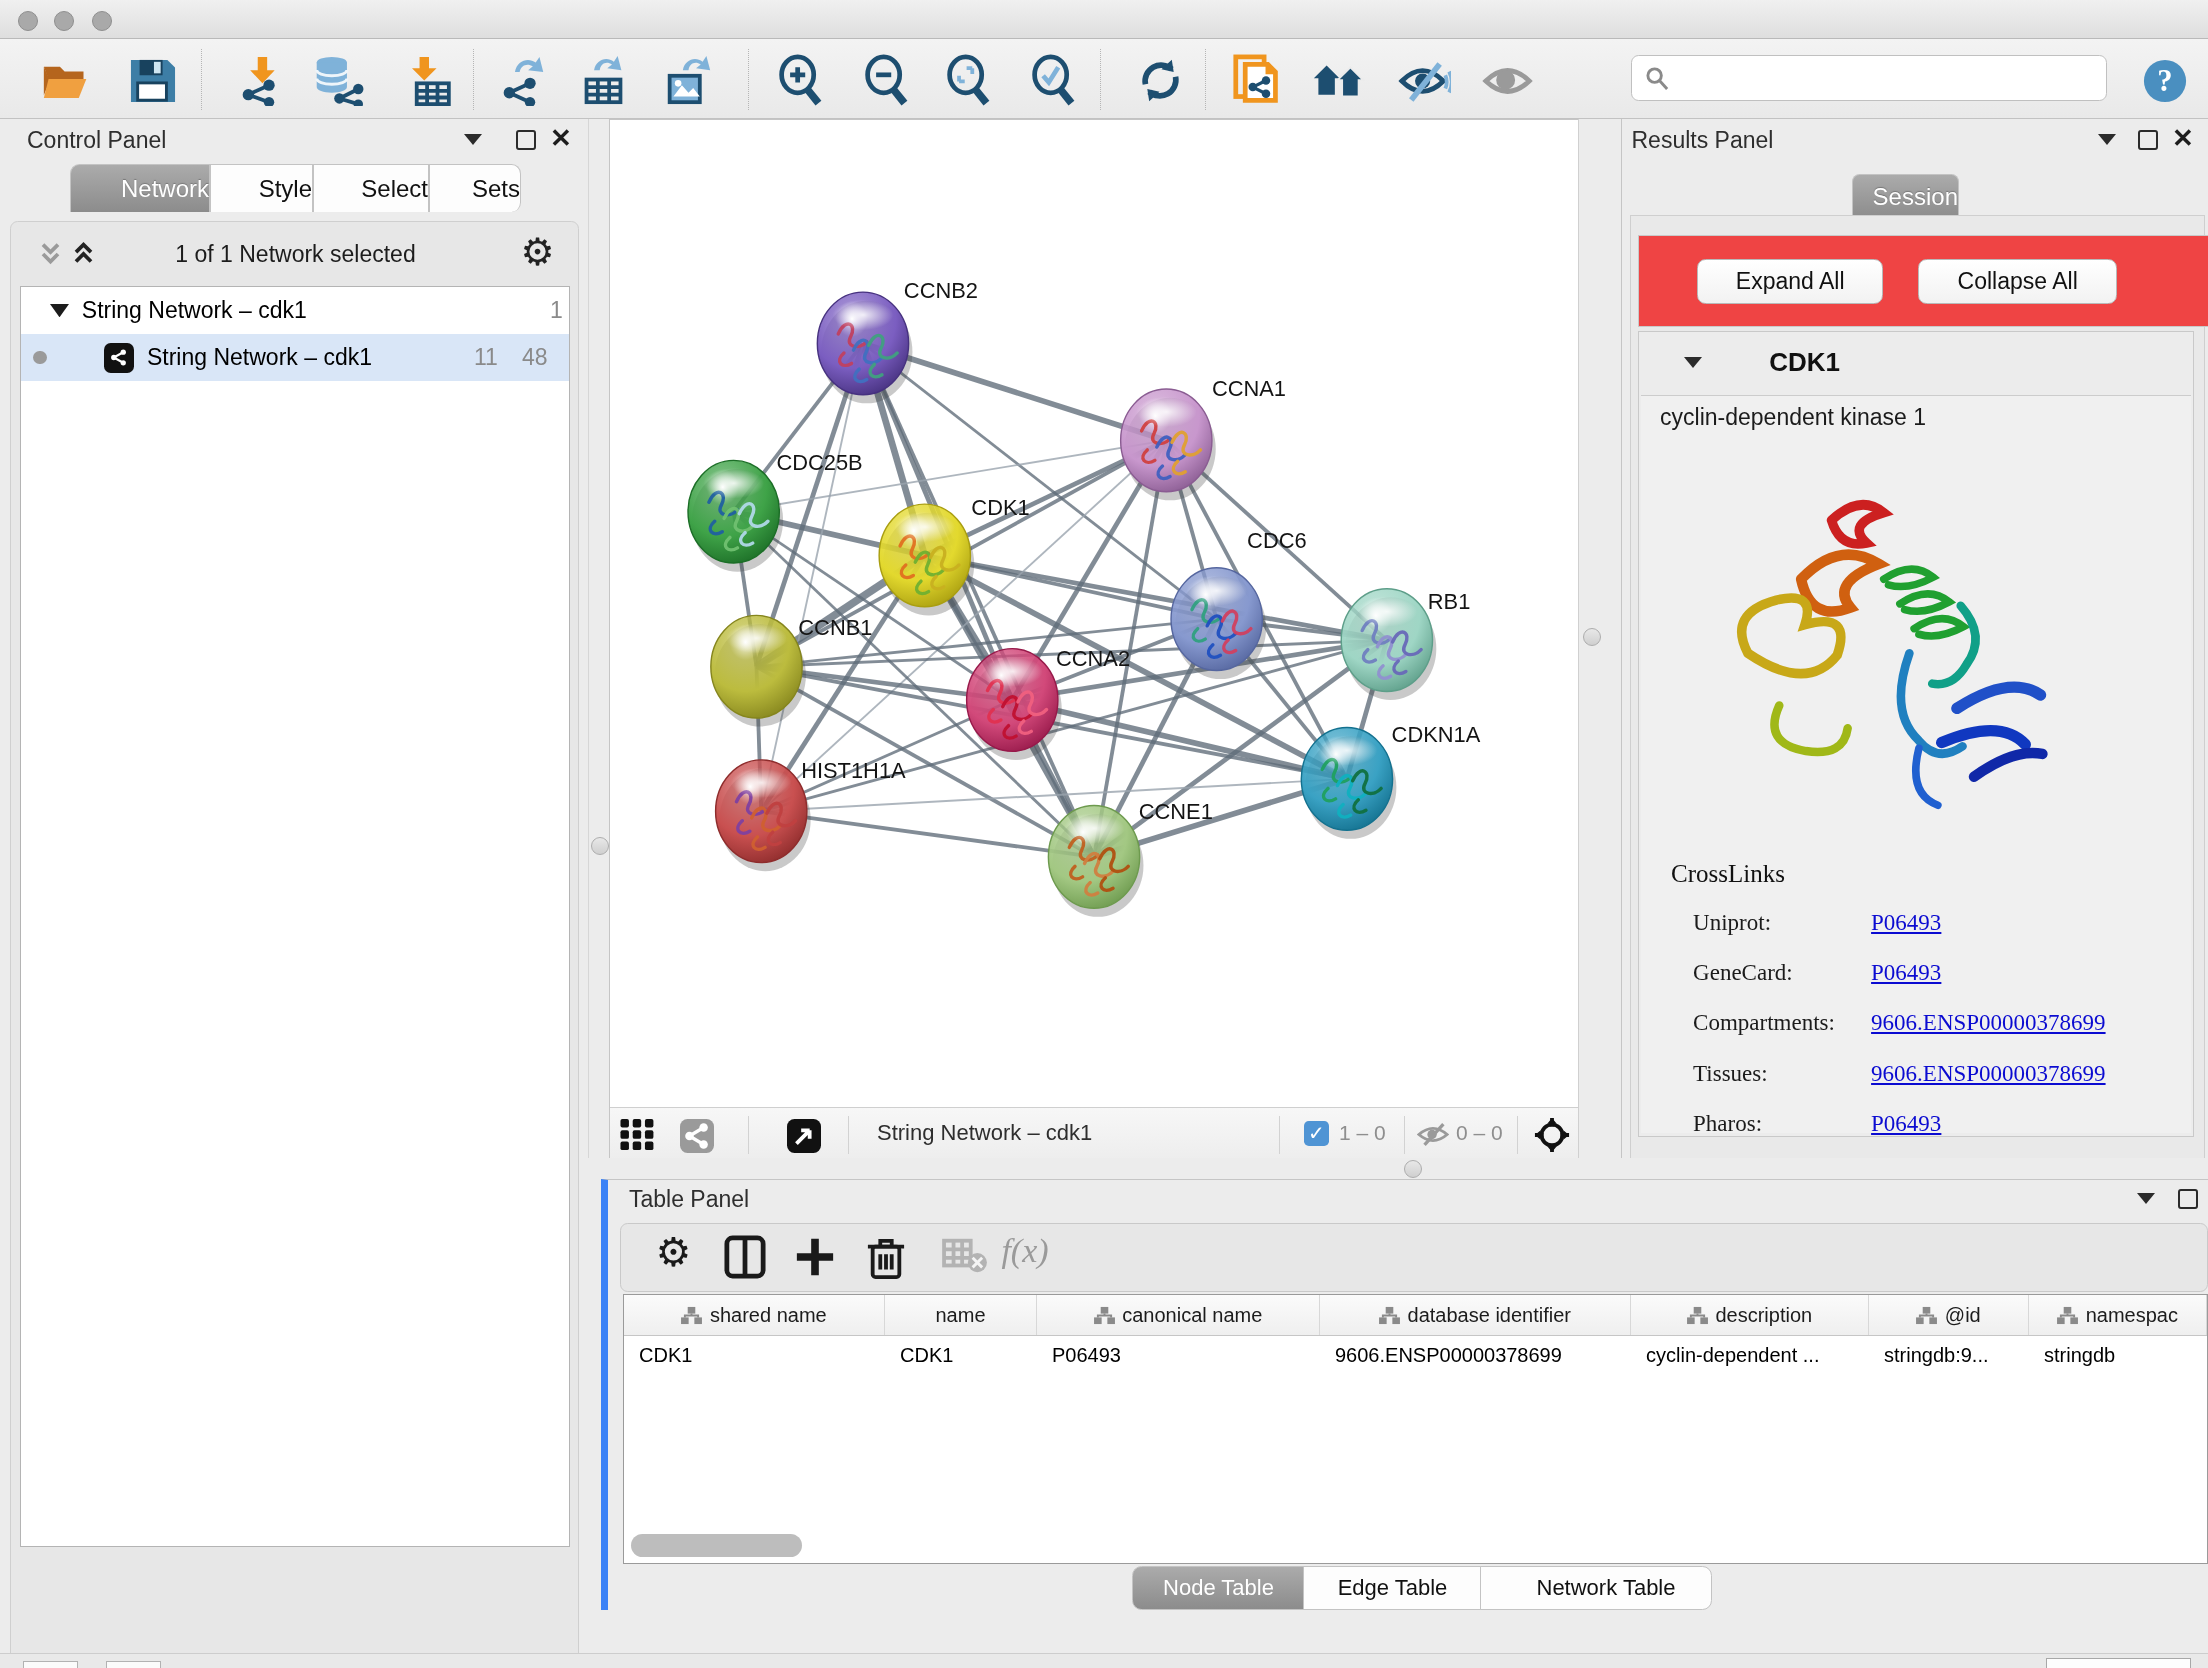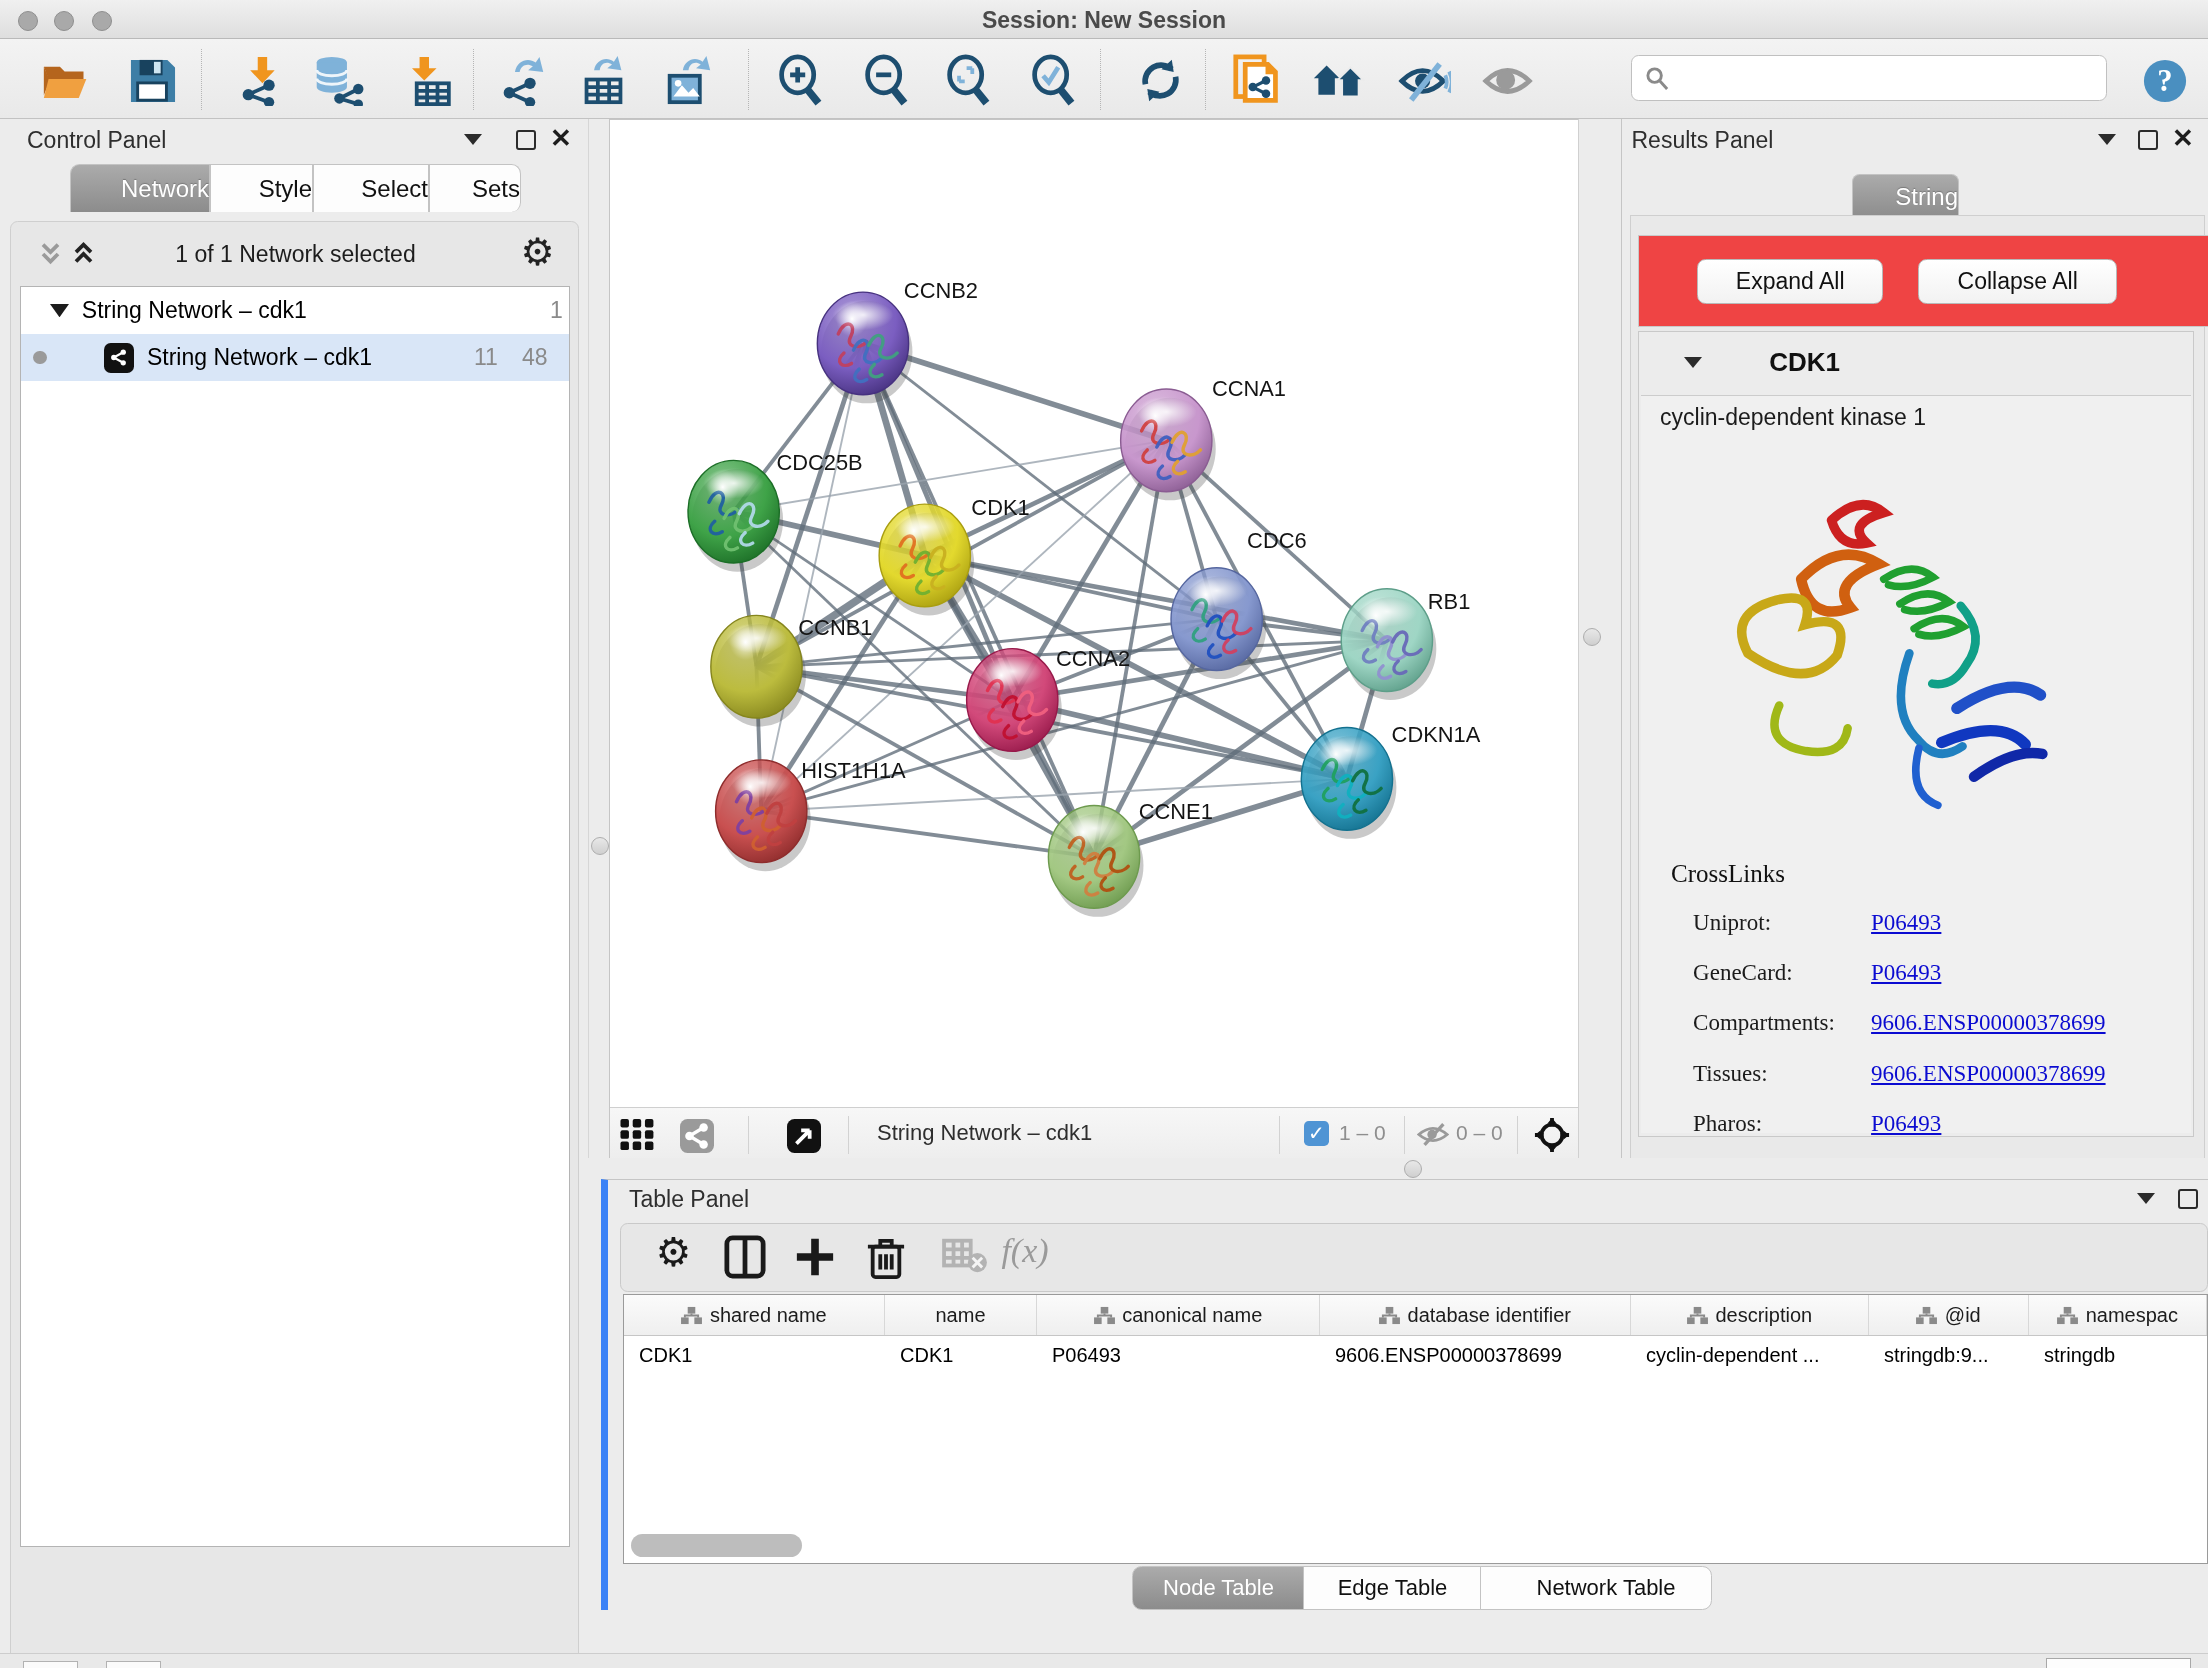--- a/index.html
+++ b/index.html
@@ -116,21 +116,20 @@
 </style>
 </head>
 <body>
 
 <div id="app">
 
   <div class="titlebar">
     <span class="tl" style="left:18px"></span>
     <span class="tl" style="left:54px"></span>
     <span class="tl" style="left:92px"></span>
-    <div class="win-title">Session: New Session</div>
   </div>
 
   <div class="toolbar">
     <span class="tb" style="left:40px">
       <svg width="51" height="44" viewBox="0 0 54 46">
           <path d="M3 8 h17 l5 5 h20 v8 H8z" fill="#b5651d"></path>
           <path d="M3 8 v30 l8-19 h-3 z" fill="#b5651d"></path>
           <path d="M8 21 h40 l-8 20 H3z" fill="#f0a040"></path>
         </svg>
     </span>
@@ -640,21 +639,21 @@
   <div class="strip" style="left:1578px;top:119px;width:43px;height:1040px;border-left:1px solid #d0d0d0">
     <span class="knob" style="left:3.8px;top:509px"></span>
   </div>
 
   <div id="results-panel">
     <div style="position:absolute;left:9.5px;top:7.6px" class="panel-title">Results Panel</div>
     <span class="pico tri-down" style="left:476px;top:15px"></span>
     <span class="pico float-ico" style="left:516px;top:10.5px"></span>
     <span class="pico x-ico" style="left:550px;top:9.5px">✕</span>
 
-    <div class="tab sel" style="position:absolute;left:230px;top:55px;width:105px;border-radius:7.6px 7.6px 0 0;padding:7.6px 0">String</div>
+    <div class="tab sel" style="position:absolute;left:230px;top:55px;width:105px;border-radius:7.6px 7.6px 0 0;padding:7.6px 0">Session</div>
 
     <div id="rp-outer">
       <div id="rp-btnbox">
         <div class="rp-btn" style="left:58px;width:184px">Expand All</div>
         <div class="rp-btn" style="left:279px;width:197px">Collapse All</div>
       </div>
 
       <div id="rp-section">
         <div id="rp-sec-head">
           <span class="tri-down" style="position:absolute;left:45px;top:25px"></span>

